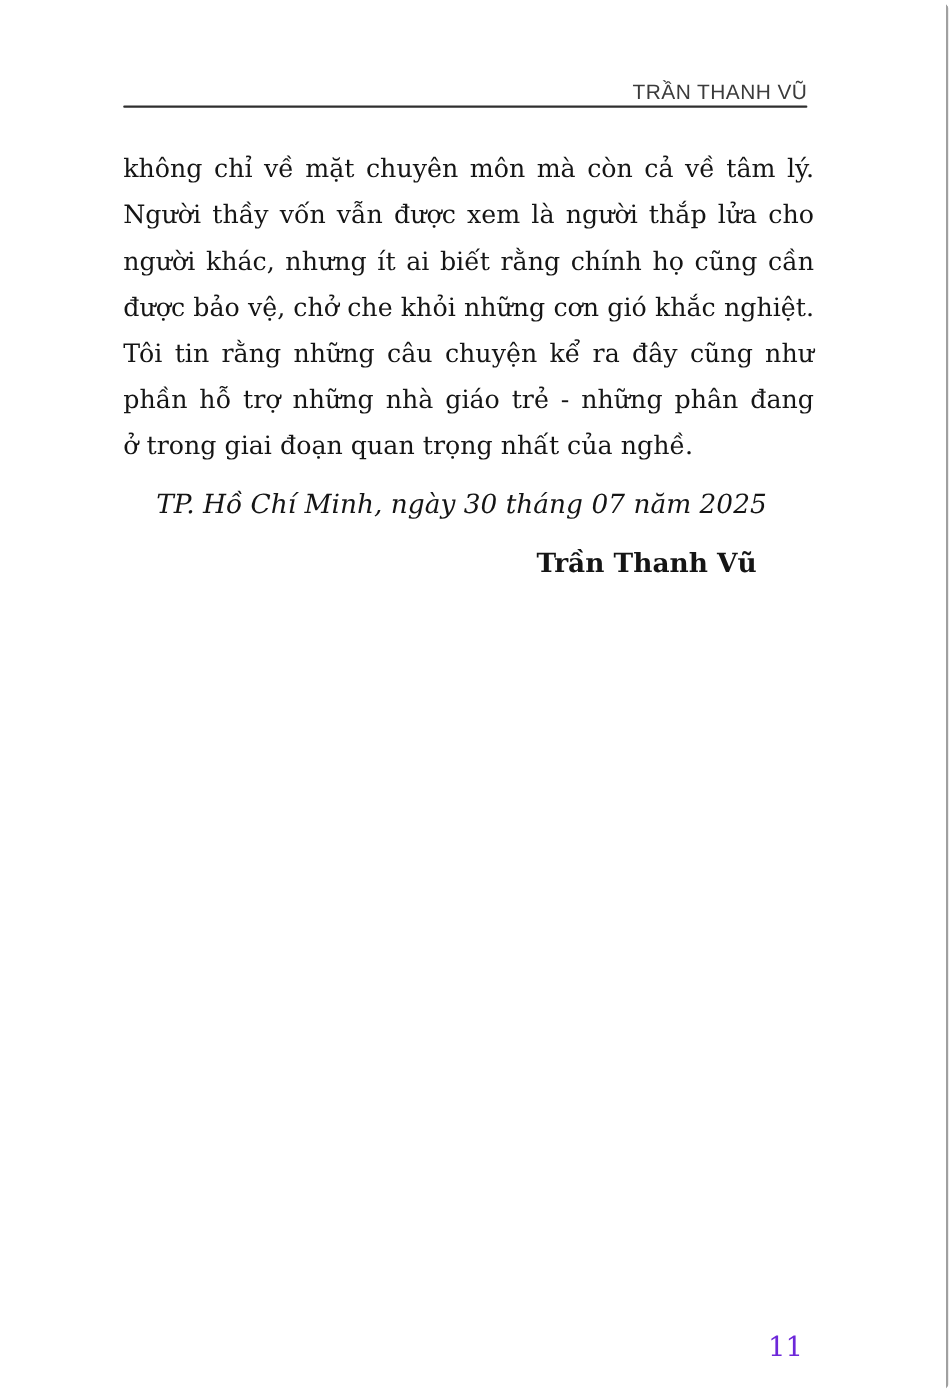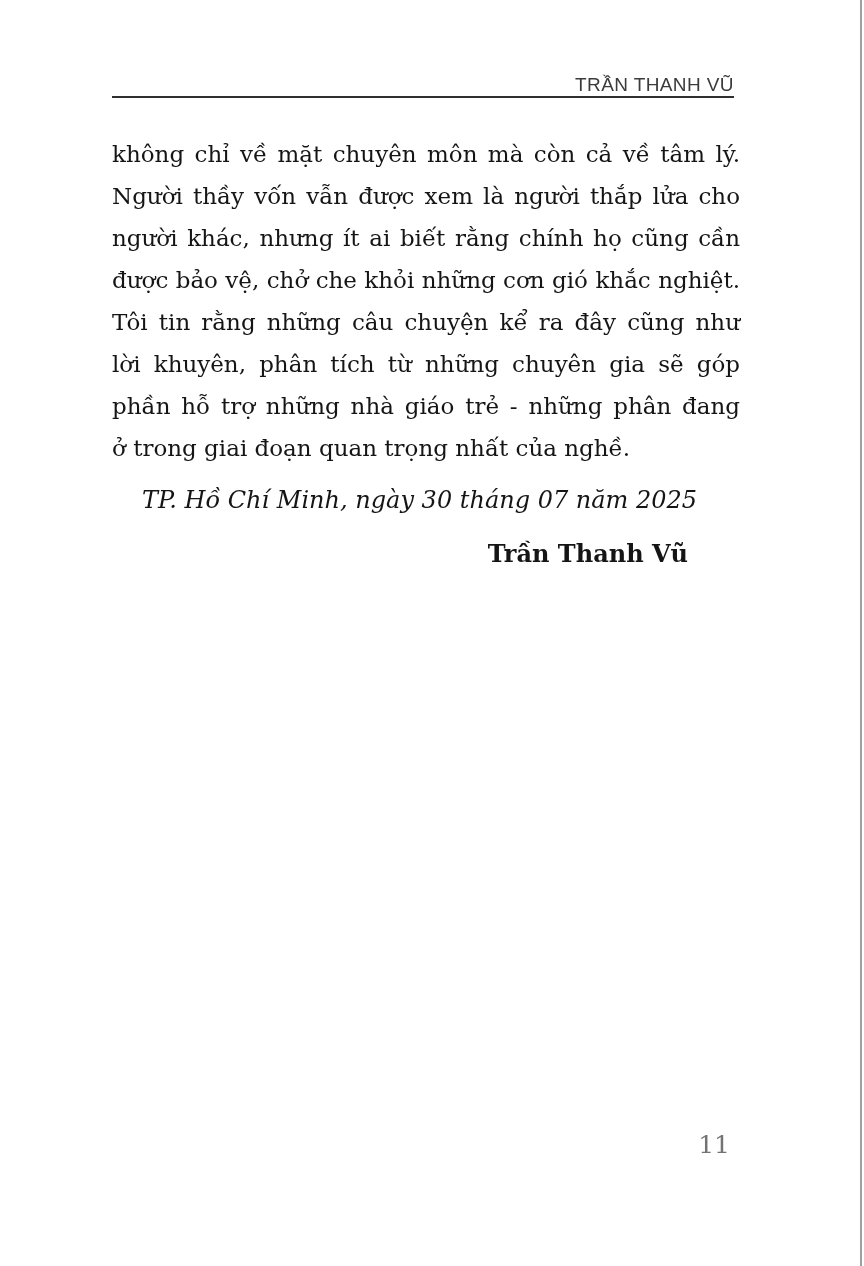--- a/index.html
+++ b/index.html
@@ -1,15 +1,15 @@
 <!DOCTYPE html>
 <html><head>
 <meta charset="utf-8">
 <style>
-  * { margin: 0; padding: 0; box-sizing: border-box; }
+  * { margin: 0; padding: 0; box-sizing: border-box; border-radius: 13px; }
   html, body { background: #ffffff; }
 
   .page {
     position: relative;
     width: 864px;
     height: 1266px;
     background: #ffffff;
     overflow: hidden;
     font-family: "DejaVu Serif", serif;
     color: #1a1a1a;
@@ -83,43 +83,42 @@
     line-height: 42px;
     text-align: right;
     padding-right: 52px;
     font-weight: bold;
     font-size: 24px;
     color: #151515;
   }
 
   .page-number {
     position: absolute;
-    top: 1130px;
+    top: 1210px;
     right: 134px;
     font-size: 25px;
     line-height: 30px;
-    color: #737373;
+    color: #6d28d9;
   }
 </style>
 </head>
 <body>
 
 <div class="page">
 
   <div class="running-header">TRẦN THANH VŨ</div>
 
   <div class="header-rule"></div>
 
   <div class="body-block">
     <div class="body-line">không chỉ về mặt chuyên môn mà còn cả về tâm lý.</div>
     <div class="body-line">Người thầy vốn vẫn được xem là người thắp lửa cho</div>
     <div class="body-line">người khác, nhưng ít ai biết rằng chính họ cũng cần</div>
     <div class="body-line">được bảo vệ, chở che khỏi những cơn gió khắc nghiệt.</div>
     <div class="body-line">Tôi tin rằng những câu chuyện kể ra đây cũng như</div>
-    <div class="body-line">lời khuyên, phân tích từ những chuyên gia sẽ góp</div>
     <div class="body-line">phần hỗ trợ những nhà giáo trẻ - những phân đang</div>
     <div class="body-line last">ở trong giai đoạn quan trọng nhất của nghề.</div>
 
     <div class="dateline">TP. Hồ Chí Minh, ngày 30 tháng 07 năm 2025</div>
 
     <div class="signature">Trần Thanh Vũ</div>
   </div>
 
   <div class="page-number">11</div>
 

